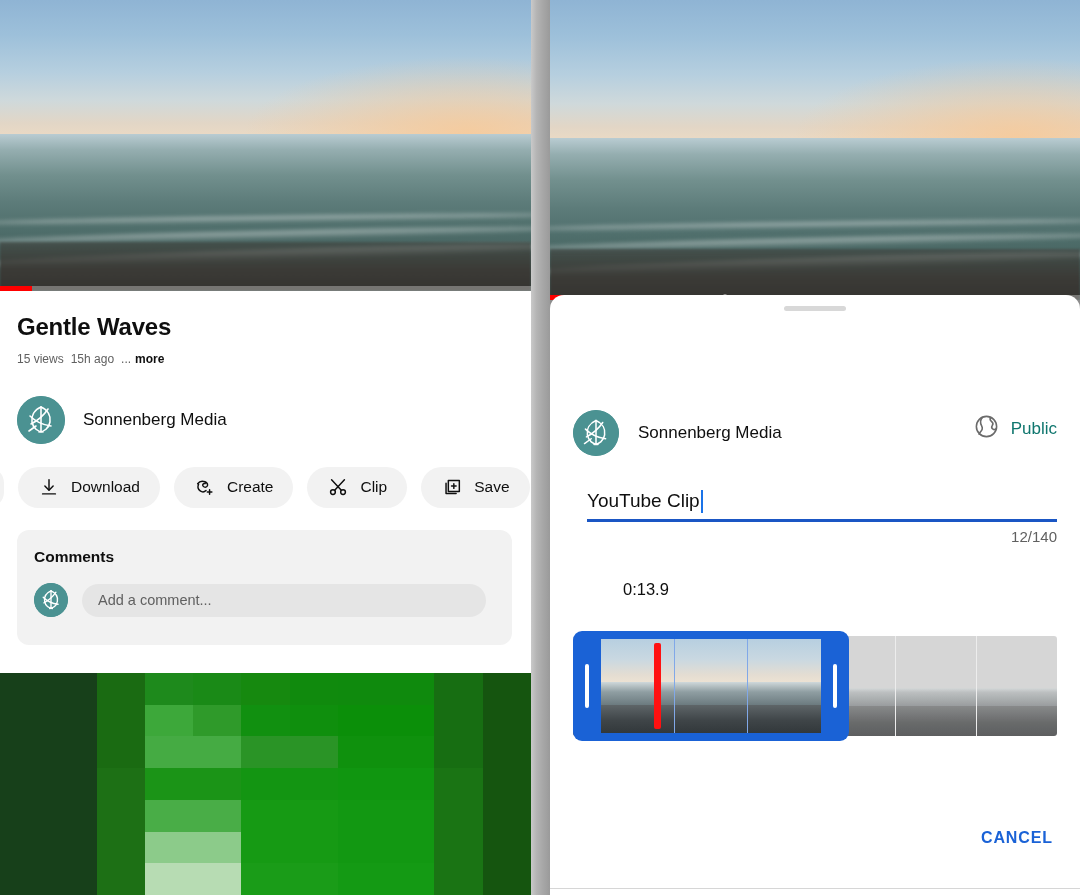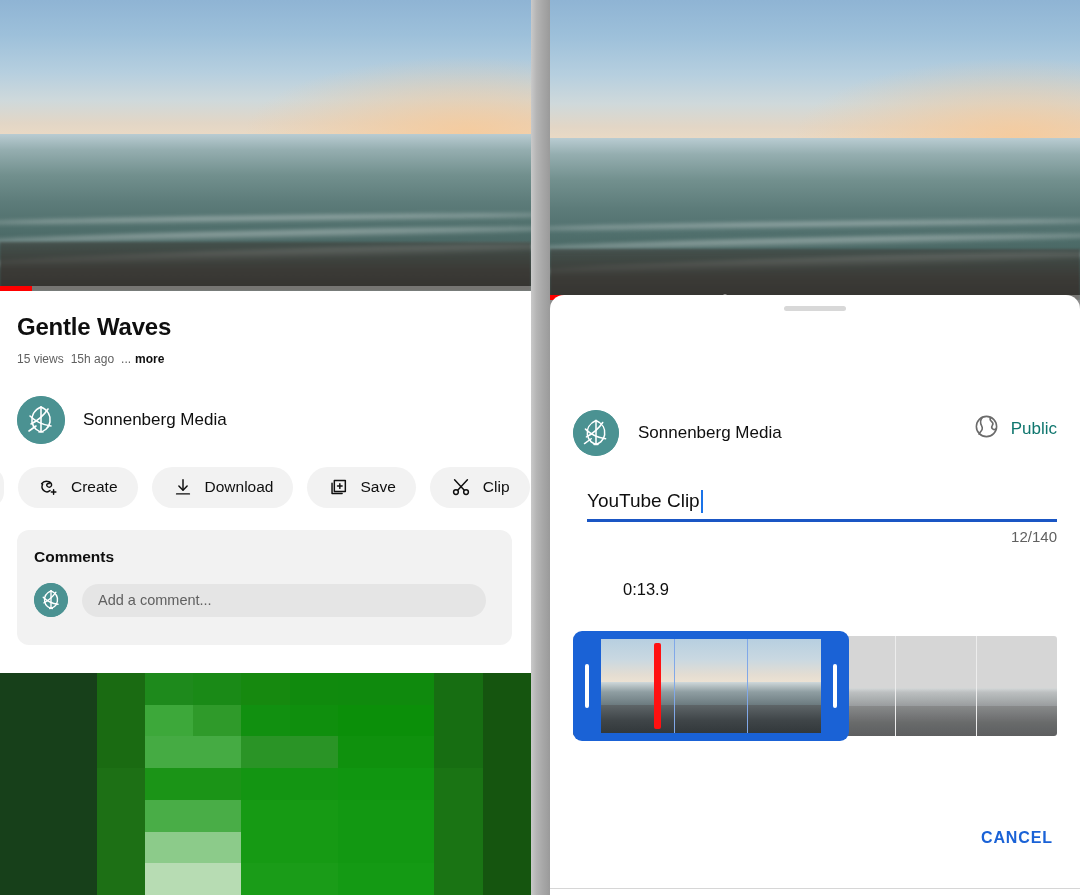--- a/index.html
+++ b/index.html
@@ -264,60 +264,60 @@
         <span class="l-channel-name">Sonnenberg Media</span>
       </div>
 
       <div class="l-actions">
 
         <div class="chip chip-stub"></div>
 
         <div class="chip">
           <span>
             <svg class="ico" viewBox="0 0 24 24" fill="none" stroke="#0f0f0f" stroke-width="1.6" stroke-linecap="round" stroke-linejoin="round">
+              <path d="M12 4v11"></path>
+                <path d="M7.5 11L12 15.5 16.5 11"></path>
+                <path d="M5 19.5h14"></path>
+            </svg>
+          </span>
+          <span class="chip-label">Download</span>
+        </div>
+
+        <div class="chip">
+          <span>
+            <svg class="ico" viewBox="0 0 24 24" fill="none" stroke="#0f0f0f" stroke-width="1.6" stroke-linecap="round" stroke-linejoin="round">
               <path d="M4 8.5c1.6-2.3 5-3.4 8-2.2 2.6 1 3.6 3.4 2.2 5-1.3 1.6-4 .9-4.6-.8-.5-1.5 1-2.8 2.6-2.3"></path>
               <path d="M5 9c-1.2 2.6-.6 5.6 1.8 7.3 2 1.4 4.6 1.2 6.3-.4"></path>
               <path d="M17 15v5M14.5 17.5h5"></path>
             </svg>
           </span>
           <span class="chip-label">Create</span>
-        </div>
-
-        <div class="chip">
-          <span>
-            <svg class="ico" viewBox="0 0 24 24" fill="none" stroke="#0f0f0f" stroke-width="1.6" stroke-linecap="round" stroke-linejoin="round">
-              <path d="M12 4v11"></path>
-                <path d="M7.5 11L12 15.5 16.5 11"></path>
-                <path d="M5 19.5h14"></path>
-            </svg>
-          </span>
-          <span class="chip-label">Download</span>
-        </div>
-
-        <div class="chip">
-          <span>
-            <svg class="ico" viewBox="0 0 24 24" fill="none" stroke="#0f0f0f" stroke-width="1.6" stroke-linecap="round" stroke-linejoin="round">
-              <rect x="8" y="5" width="12" height="12"></rect>
-              <path d="M5.5 8v11h11"></path>
-              <path d="M14 8.5v5M11.5 11h5"></path>
-            </svg>
-          </span>
-          <span class="chip-label">Save</span>
         </div>
 
         <div class="chip">
           <span>
             <svg class="ico" viewBox="0 0 24 24" fill="none" stroke="#0f0f0f" stroke-width="1.6" stroke-linecap="round" stroke-linejoin="round">
               <circle cx="6.5" cy="17.5" r="2.6"></circle>
                 <circle cx="17.5" cy="17.5" r="2.6"></circle>
               <path d="M8.4 15.6L19 4"></path>
                 <path d="M15.6 15.6L5 4"></path>
             </svg>
           </span>
           <span class="chip-label">Clip</span>
+        </div>
+
+        <div class="chip">
+          <span>
+            <svg class="ico" viewBox="0 0 24 24" fill="none" stroke="#0f0f0f" stroke-width="1.6" stroke-linecap="round" stroke-linejoin="round">
+              <rect x="8" y="5" width="12" height="12"></rect>
+              <path d="M5.5 8v11h11"></path>
+              <path d="M14 8.5v5M11.5 11h5"></path>
+            </svg>
+          </span>
+          <span class="chip-label">Save</span>
         </div>
       </div>
 
       <div class="l-comments">
         <div class="l-comments-title">Comments</div>
         <div class="l-comment-row">
           <span>
             <svg class="avatar" width="34" height="34" viewBox="0 0 48 48">
               <circle cx="24" cy="24" r="24" fill="#4b9292"></circle>
               <g stroke="#ffffff" stroke-width="1.9" fill="none" stroke-linecap="round">

